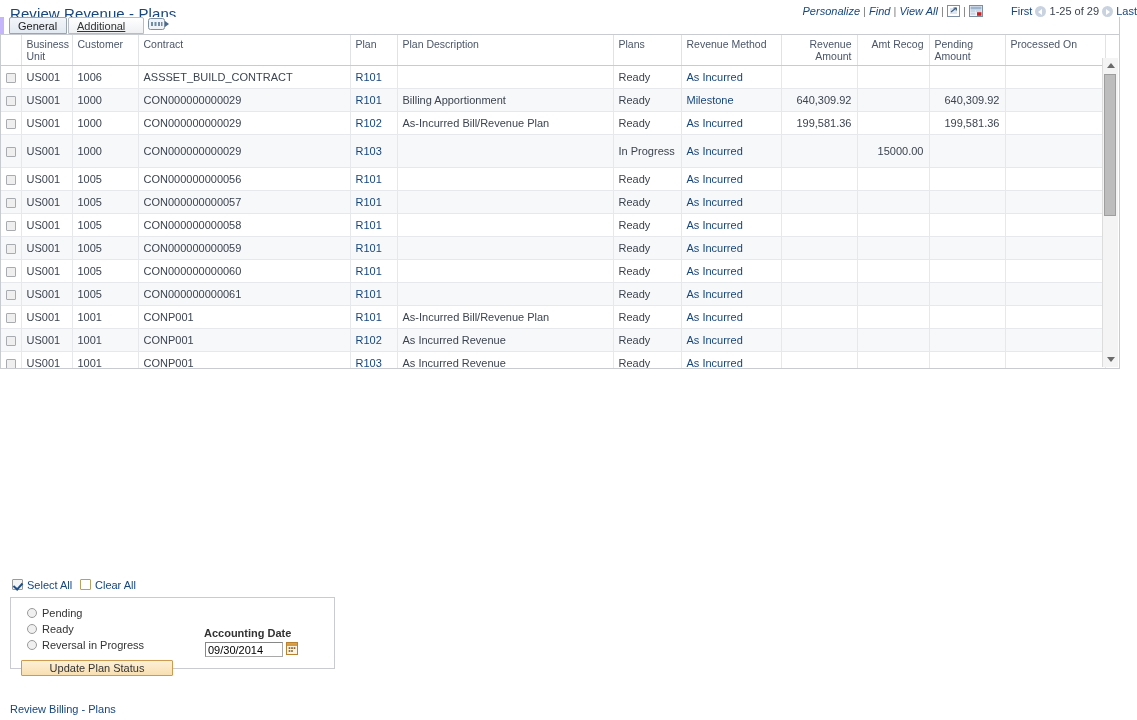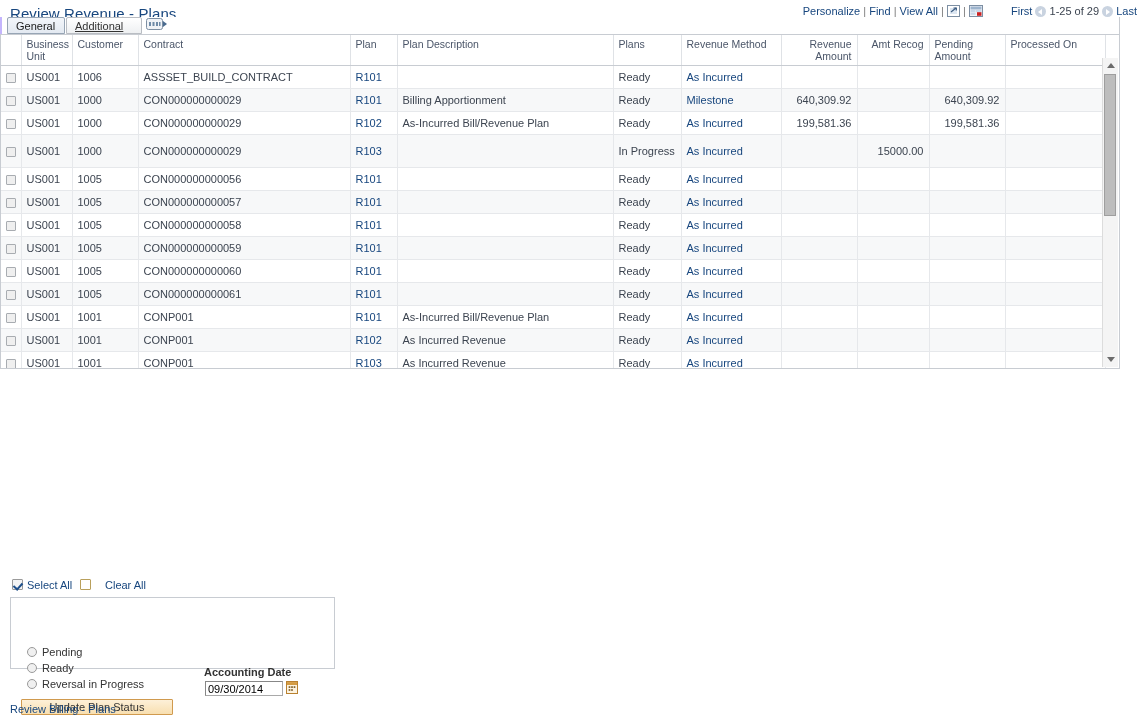--- a/index.html
+++ b/index.html
@@ -105,26 +105,26 @@
   .plans-hd {
     position:absolute; left:0; top:0; width:1120px; height:17px; line-height:17px;
     color:#9c5a22; font-weight:bold; font-size:11px; padding-left:7px; box-sizing:border-box;
     background: linear-gradient(to bottom, #ffffff 0%, #f2f3f4 60%, #eceef0 100%);
     border:1px solid #c8ccd2; border-bottom:none;
   }
   .grid-links {
     position:absolute; top: 5px; right: 0px; width: 350px; height: 16px;
     font-size: 11px; color:#17467e; text-align:right; white-space:nowrap;
   }
-  .grid-links a { color:#17467e; text-decoration:none; cursor:pointer; }
+  .grid-links a { color:#17467e; text-decoration:none; cursor:pointer;font-style:italic; }
   .grid-links .sep { color:#7d7d7d; }
 
   .tabs {
     position: absolute; left: 0px; top: 17px; width:1120px; height: 17px;
-    border-left:2px solid #c4b5fd; border-right:1px solid #c8ccd2;
+    border-left:4px solid #c4b5fd; border-right:1px solid #c8ccd2;
     background:#ffffff; box-sizing:border-box;
   }
   .tab {
     position:absolute; top:0; height:17px; line-height:16px; box-sizing:border-box;
     font-size:11px; padding:0 8px; border:1px solid #b9bdc3;
     background: linear-gradient(to bottom,#ffffff,#eef0f2);
     color:#333; cursor:pointer; border-radius:2px 2px 0 0;
   }
   .tab.active {
     background: linear-gradient(to bottom,#f3f6fa,#e3e9f1);
@@ -595,25 +595,25 @@
         <div class="thumb"></div>
         <div class="down"></div>
       </div>
     </div>
   </div>
 
   <div id="selectall-row">
     <span class="cbx on dark" style="left:0px;"></span>
     <a style="position:absolute; left:15px; top:1px;">Select All</a>
     <span class="cbx clear" style="left:68px;"></span>
-    <a style="position:absolute; left:93px; top:1px;">Clear All</a>
+    <a style="position:absolute; left:83px; top:1px;">Clear All</a>
   </div>
 
   <div class="group" id="update-plans">
-    <div style="position:relative; height:56px;margin-top:39px;">
+    <div style="position:relative; height:56px;">
       <span class="radio" style="left:16px; top:10px;"></span>
       <span class="rlabel" style="left:31px; top:10px;">Pending</span>
 
       <span class="radio" style="left:16px; top:26px;"></span>
       <span class="rlabel" style="left:31px; top:26px;">Ready</span>
 
       <span class="radio" style="left:16px; top:42px;"></span>
       <span class="rlabel" style="left:31px; top:42px;">Reversal in Progress</span>
 
       <span class="bold-label" style="left:193px; top:29px;">Accounting Date</span>

